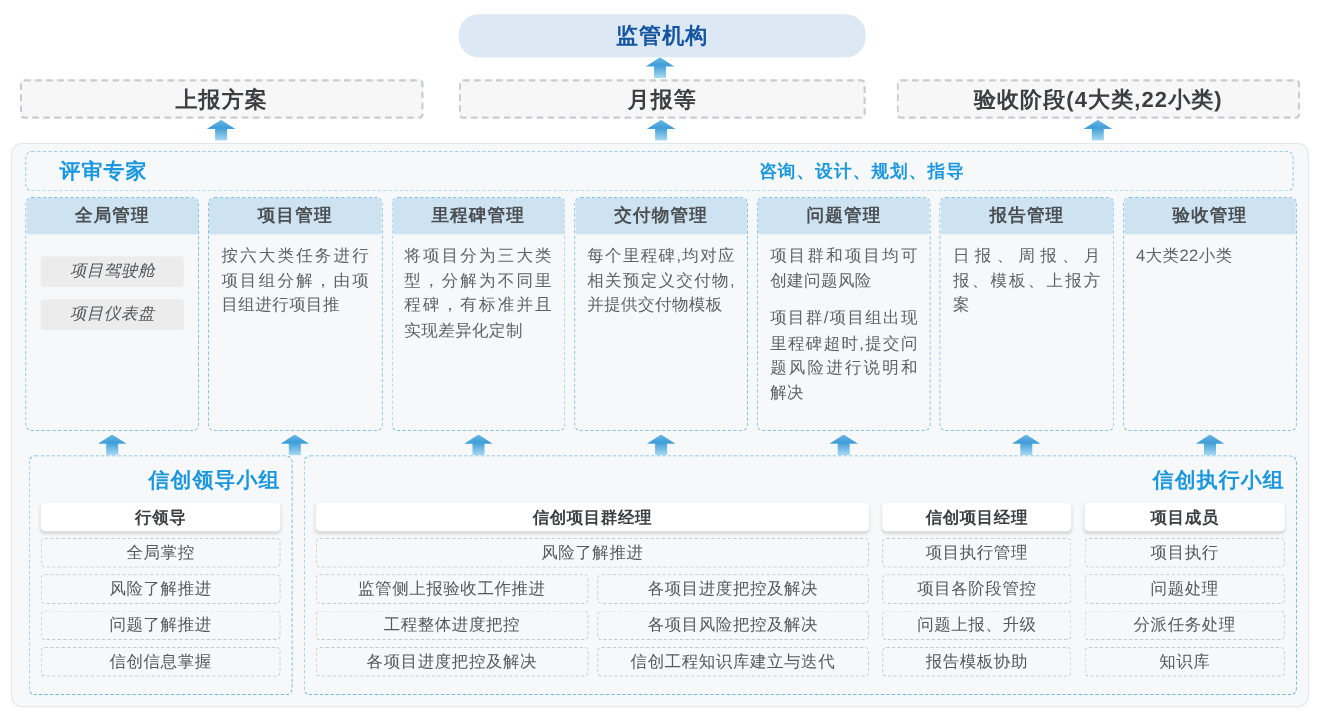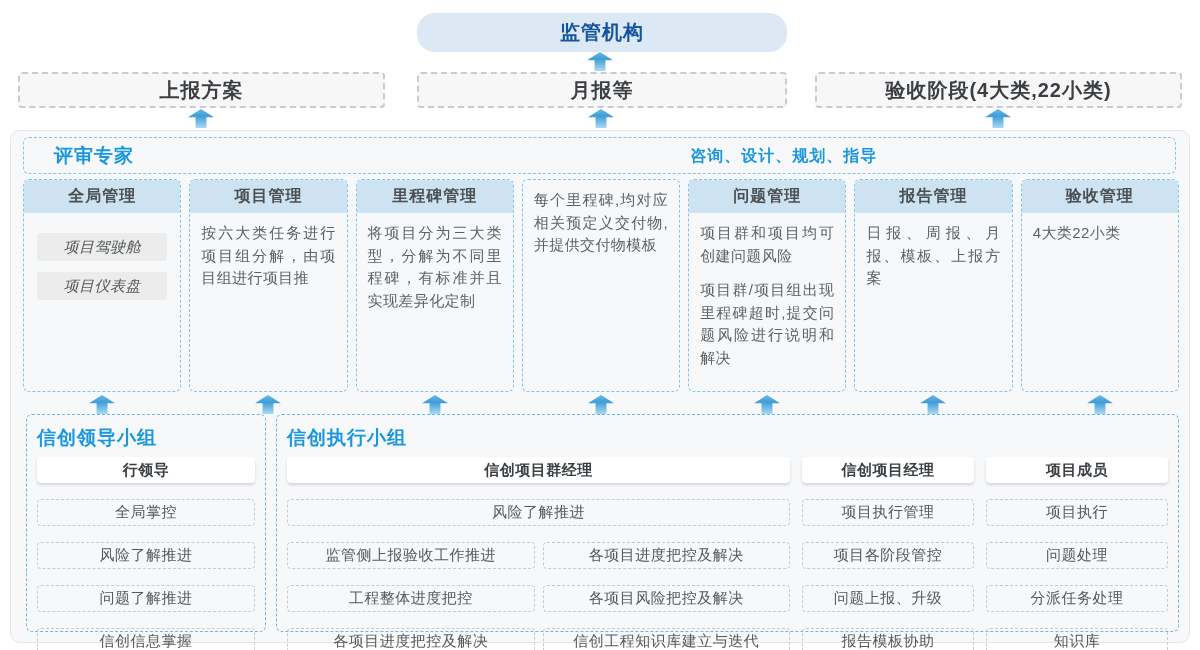--- a/index.html
+++ b/index.html
@@ -42,29 +42,29 @@
   .col-b p { margin-bottom:12px; }
   .pill { background:#ebeceb; border-radius:3px; height:28px; margin:11px 2px 0;
     display:flex; align-items:center; justify-content:center;
     font-size:15px; color:#54585c; letter-spacing:.5px;font-style:italic; }
 
   .leader, .exec { position:absolute; top:283px; height:218px;
     border:1.5px dashed #6db7e4; border-radius:6px; padding:8px 10px; }
   .leader { left:15px; width:240px; }
   .exec   { left:265px; width:903px; }
 
-  .group-title { height:30px; line-height:30px; text-align:left;
+  .group-title { height:30px; line-height:30px; text-align:right;
     color:#1b97dd; font-weight:bold; font-size:19px; letter-spacing:1px; }
 
   .role { margin-top:4px; height:26px; background:#ffffff; border-radius:4px;
     box-shadow:0 2px 3px rgba(0,0,0,.14);
     display:flex; align-items:center; justify-content:center;
     font-weight:bold; font-size:15px; color:#3b3f42; letter-spacing:.5px; }
 
-  .ditem { margin-top:16px; height:27px; border:1.5px dashed #c8cbcd; border-radius:4px;
+  .ditem { margin-top:6px; height:27px; border:1.5px dashed #c8cbcd; border-radius:4px;
     display:flex; align-items:center; justify-content:center;
     font-size:15px; color:#56595c; letter-spacing:.5px; }
 
   .exec-grid { display:grid; grid-template-columns:1fr 172px 182px; gap:0 12px; }
   .two-col { display:grid; grid-template-columns:1fr 1fr; gap:0 8px; }
 </style>
 </head>
 <body>
 
 <div class="stage">
@@ -112,20 +112,21 @@
       </div>
 
       <div class="col">
         <div class="col-h">里程碑管理</div>
         <div class="col-b">
           <p>将项目分为三大类型，分解为不同里程碑，有标准并且实现差异化定制</p>
         </div>
       </div>
 
       <div class="col">
+        <div class="col-h">交付物管理</div>
         <div class="col-b">
           <p>每个里程碑,均对应相关预定义交付物,并提供交付物模板</p>
         </div>
       </div>
 
       <div class="col">
         <div class="col-h">问题管理</div>
         <div class="col-b">
           <p>项目群和项目均可创建问题风险</p>
           <p>项目群/项目组出现里程碑超时,提交问题风险进行说明和解决</p>

